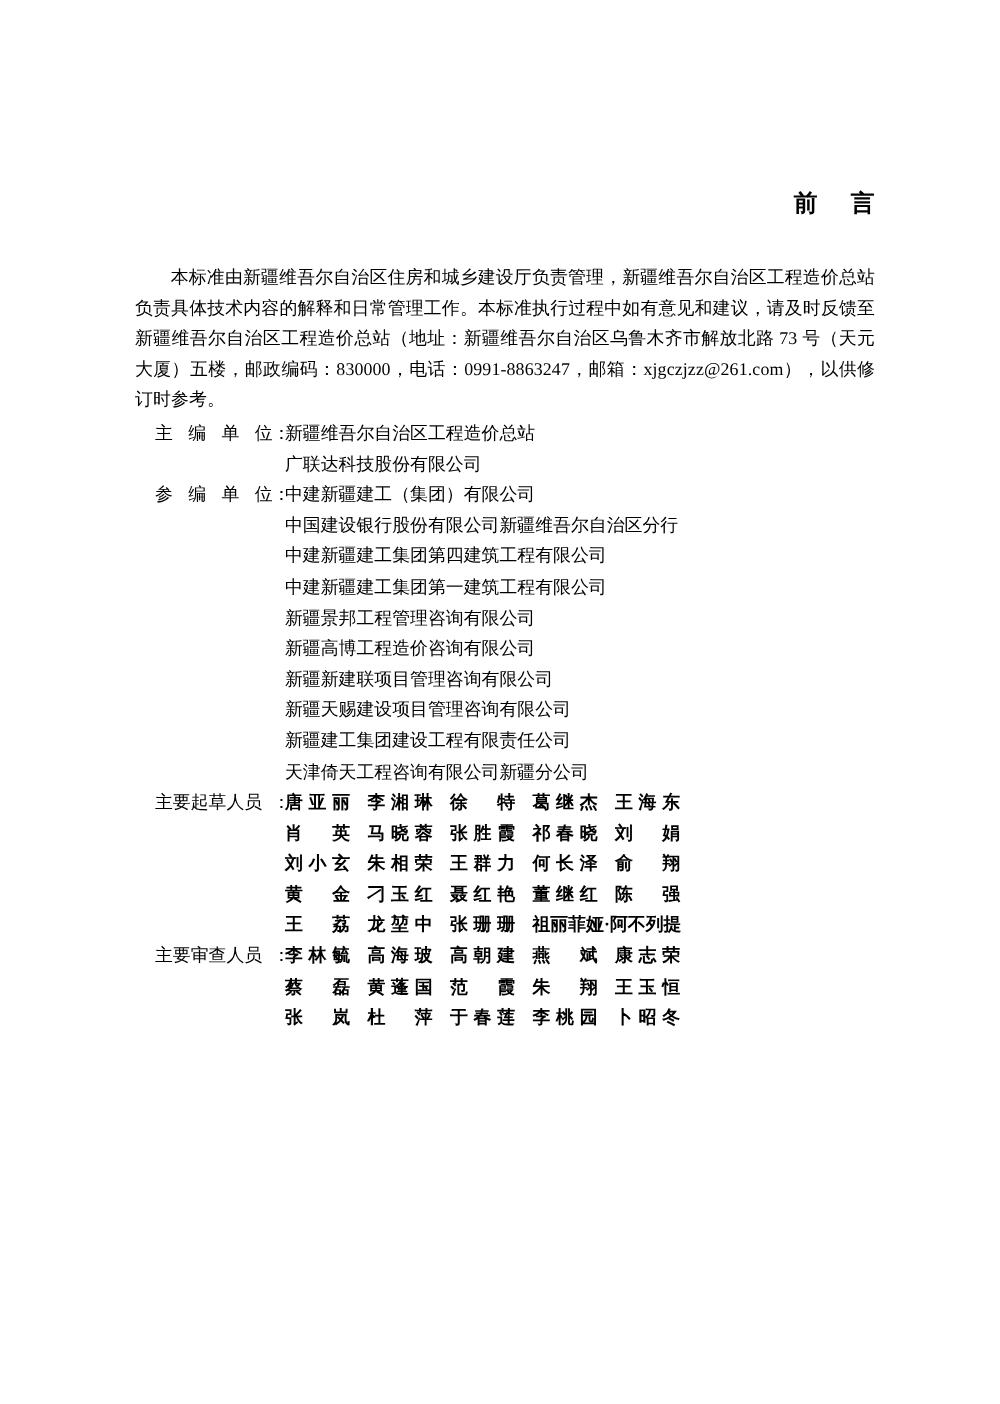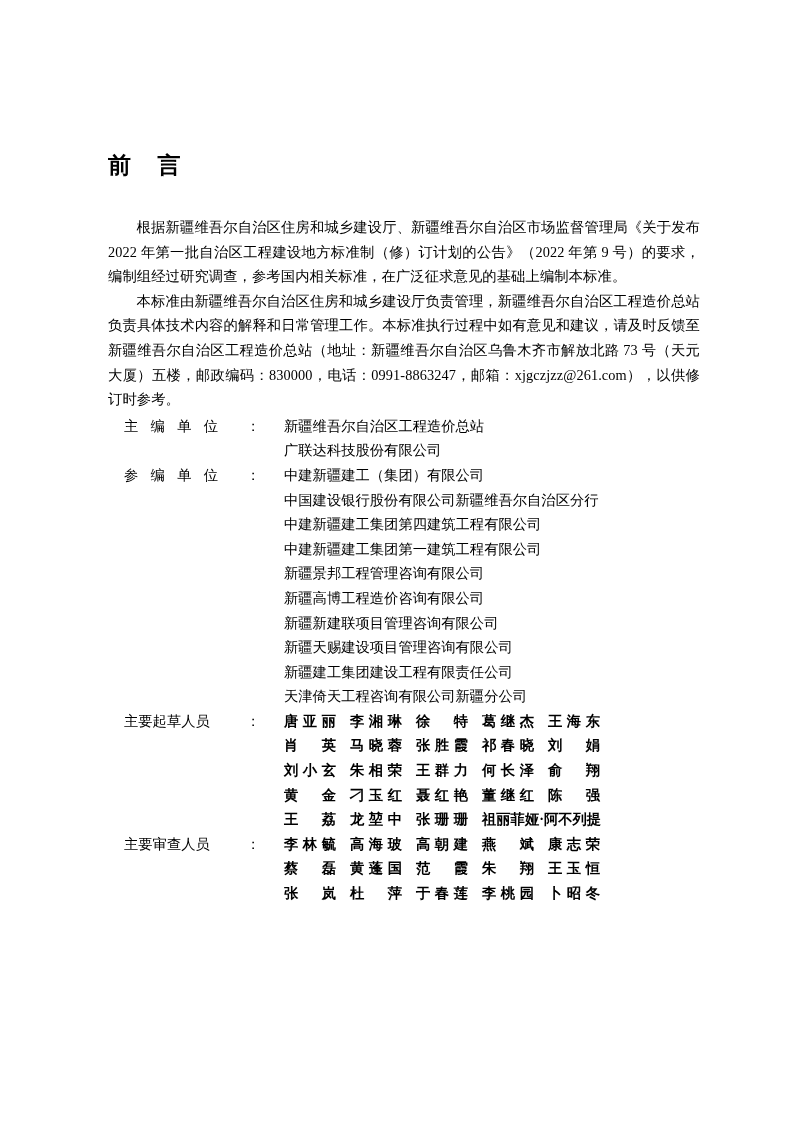--- a/index.html
+++ b/index.html
@@ -21,22 +21,22 @@
     height: 1123px;
     box-sizing: border-box;
   }
   .content {
     position: absolute;
     left: 108px;
     top: 150px;
     width: 592px;
   }
   .doc-title {
-    text-align: left;
-    font-size: 23px;
+    text-align: right;
+    font-size: 19px;
     font-weight: bold;
     letter-spacing: 0.5px;
     margin: 0 0 34px 0;
     font-family: "Liberation Serif", "DejaVu Serif", serif;
   }
   .doc-title .gap {
     display: inline-block;
     width: 26px;
   }
   p.para {
@@ -50,21 +50,20 @@
   }
   .credits {
     margin-top: 2px;
   }
   .credit-row {
     display: flex;
     align-items: flex-start;
     font-size: 14.3px;
     line-height: 24.6px;
     white-space: nowrap;
-    gap: 28px;
   }
   .credit-label {
     width: 110px;
     flex: 0 0 110px;
     text-align: justify;
     text-align-last: justify;
     padding-left: 16px;
     box-sizing: border-box;
   }
   .credit-label.wide {
@@ -102,21 +101,20 @@
   }
 </style>
 </head>
 <body>
 
 <div class="page">
   <div class="content">
 
     <h1 class="doc-title"><span>前</span><span class="gap"></span><span>言</span></h1>
 
-    <p class="para">根据新疆维吾尔自治区住房和城乡建设厅、新疆维吾尔自治区市场监督管理局《关于发布 2022 年第一批自治区工程建设地方标准制（修）订计划的公告》（2022 年第 9 号）的要求，编制组经过研究调查，参考国内相关标准，在广泛征求意见的基础上编制本标准。</p>
     <p class="para">本标准由新疆维吾尔自治区住房和城乡建设厅负责管理，新疆维吾尔自治区工程造价总站负责具体技术内容的解释和日常管理工作。本标准执行过程中如有意见和建议，请及时反馈至新疆维吾尔自治区工程造价总站（地址：新疆维吾尔自治区乌鲁木齐市解放北路 73 号（天元大厦）五楼，邮政编码：830000，电话：0991-8863247，邮箱：xjgczjzz@261.com），以供修订时参考。</p>
 
     <div class="credits">
 
       <div class="credit-row">
         <span class="credit-label">主编单位</span>
         <span class="credit-colon">：</span>
         <span class="credit-value">新疆维吾尔自治区工程造价总站</span>
       </div>
       <div class="credit-row cont">

